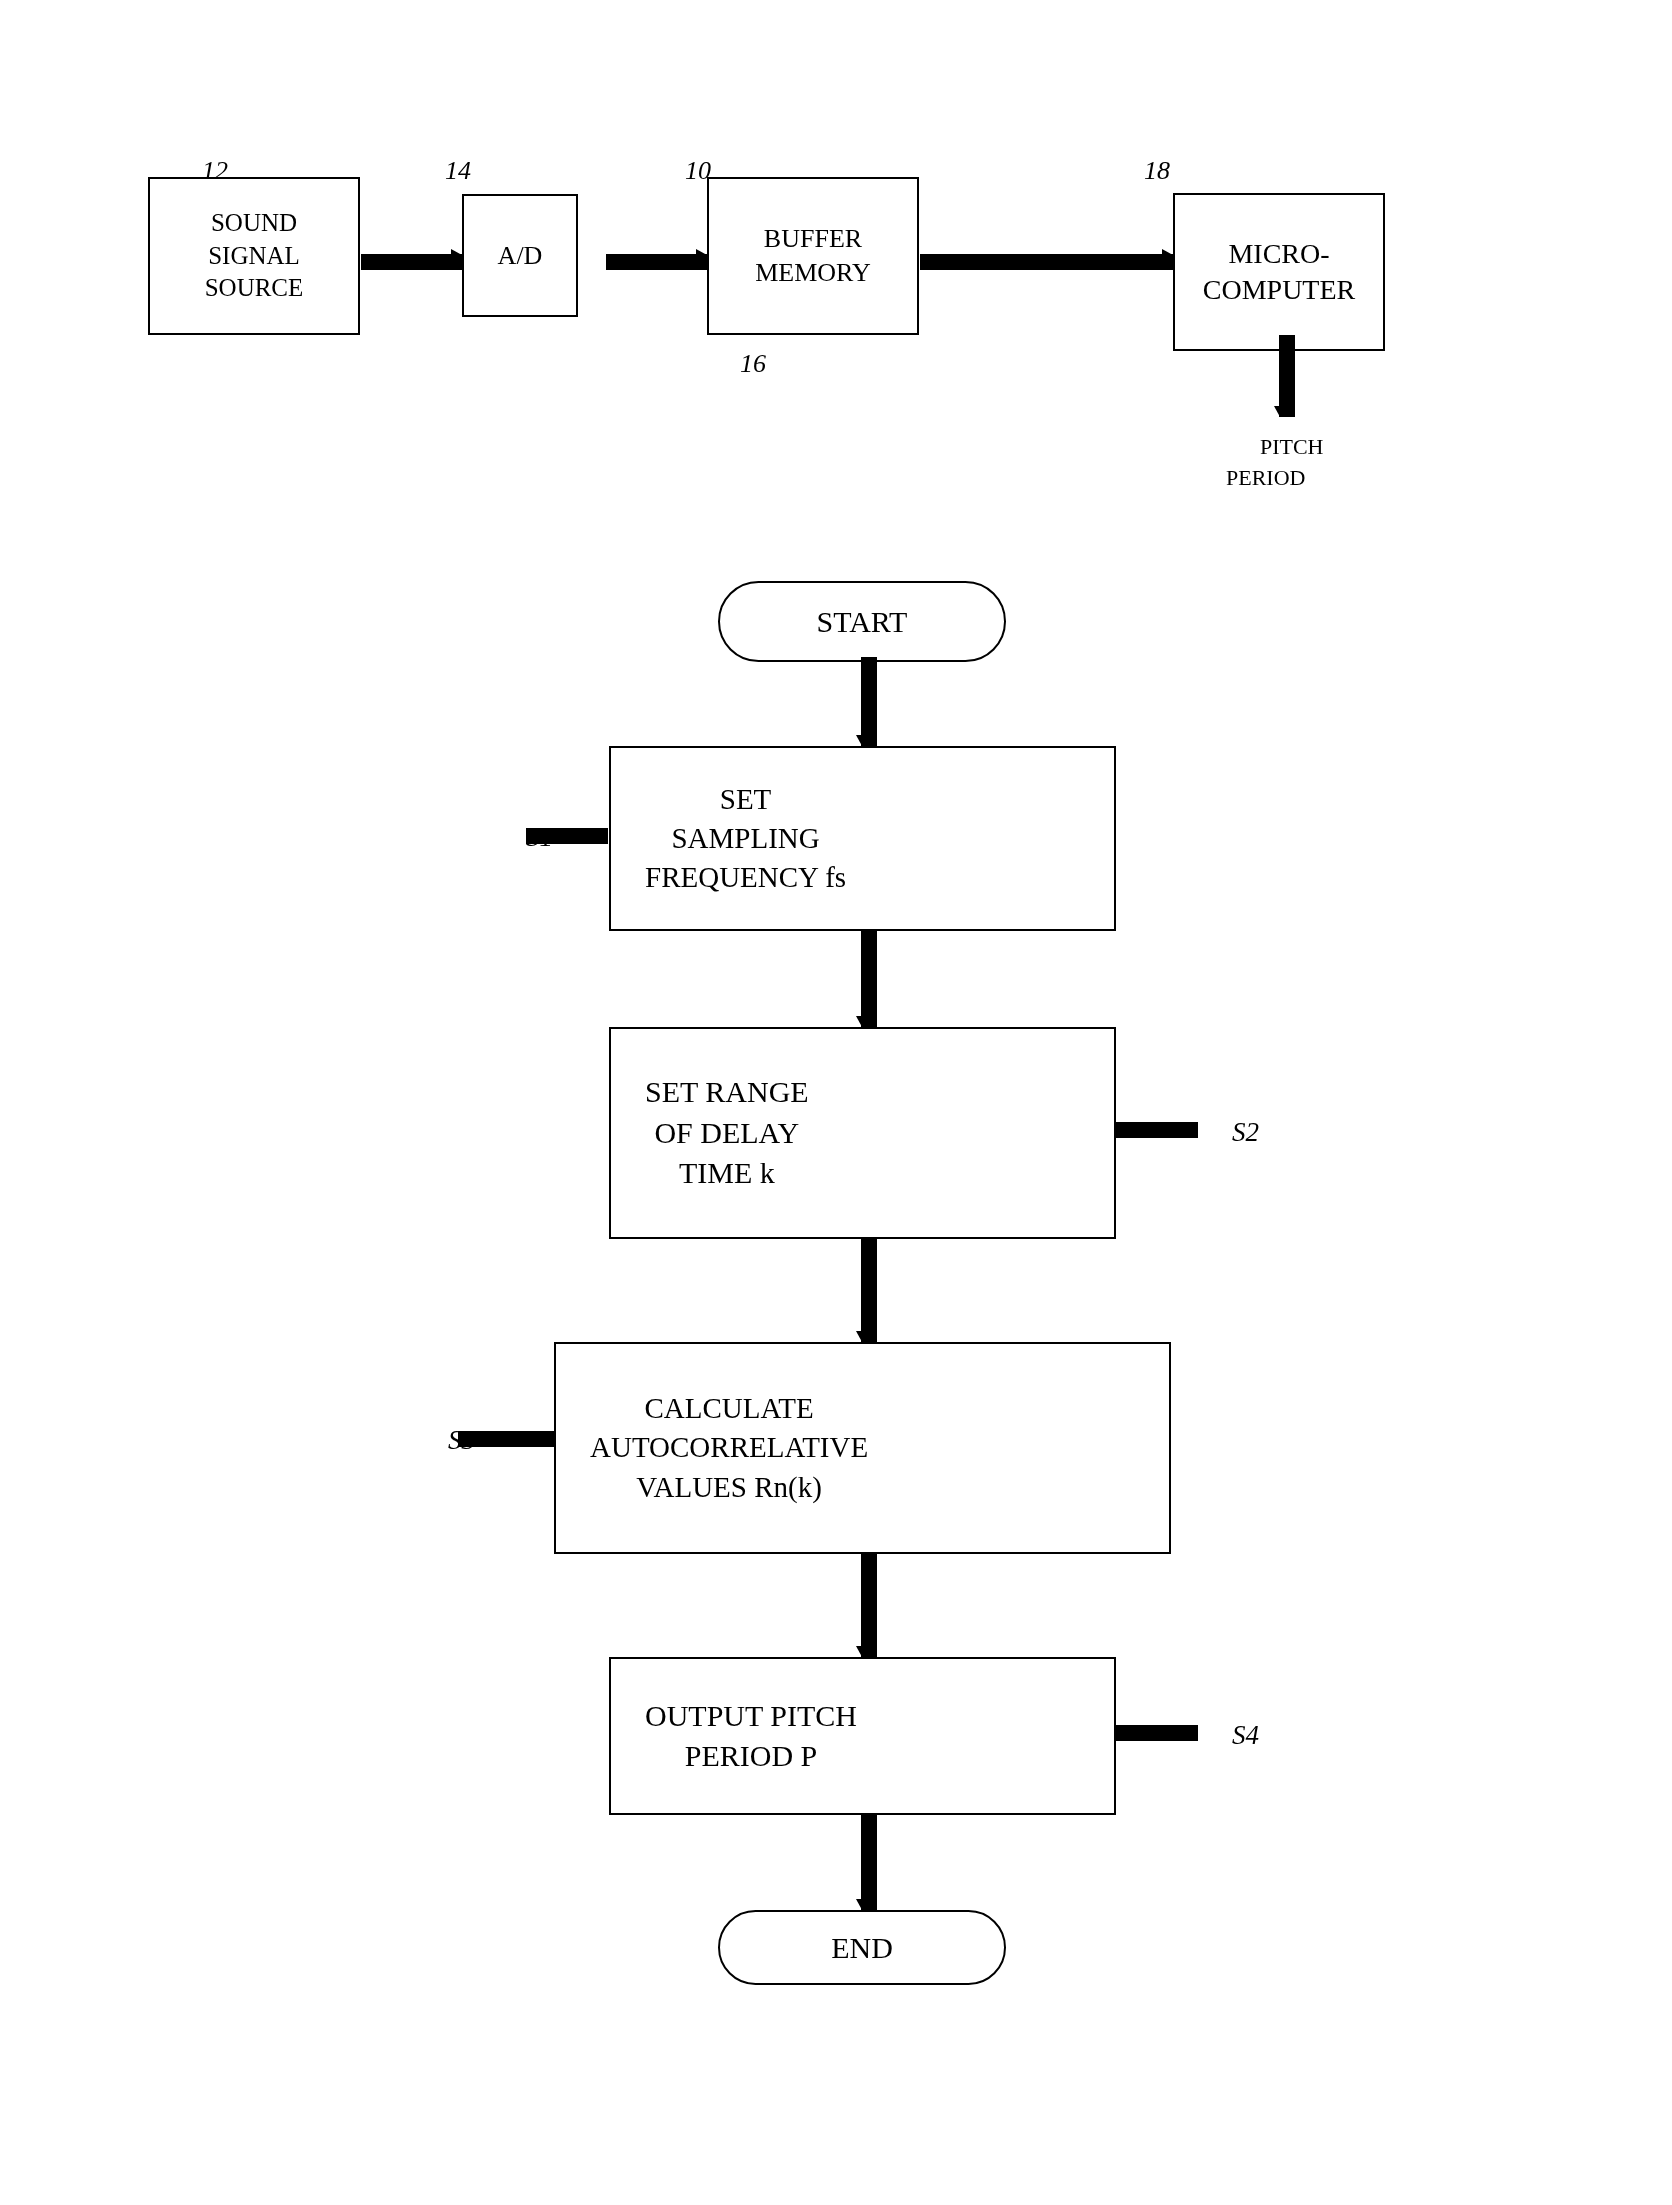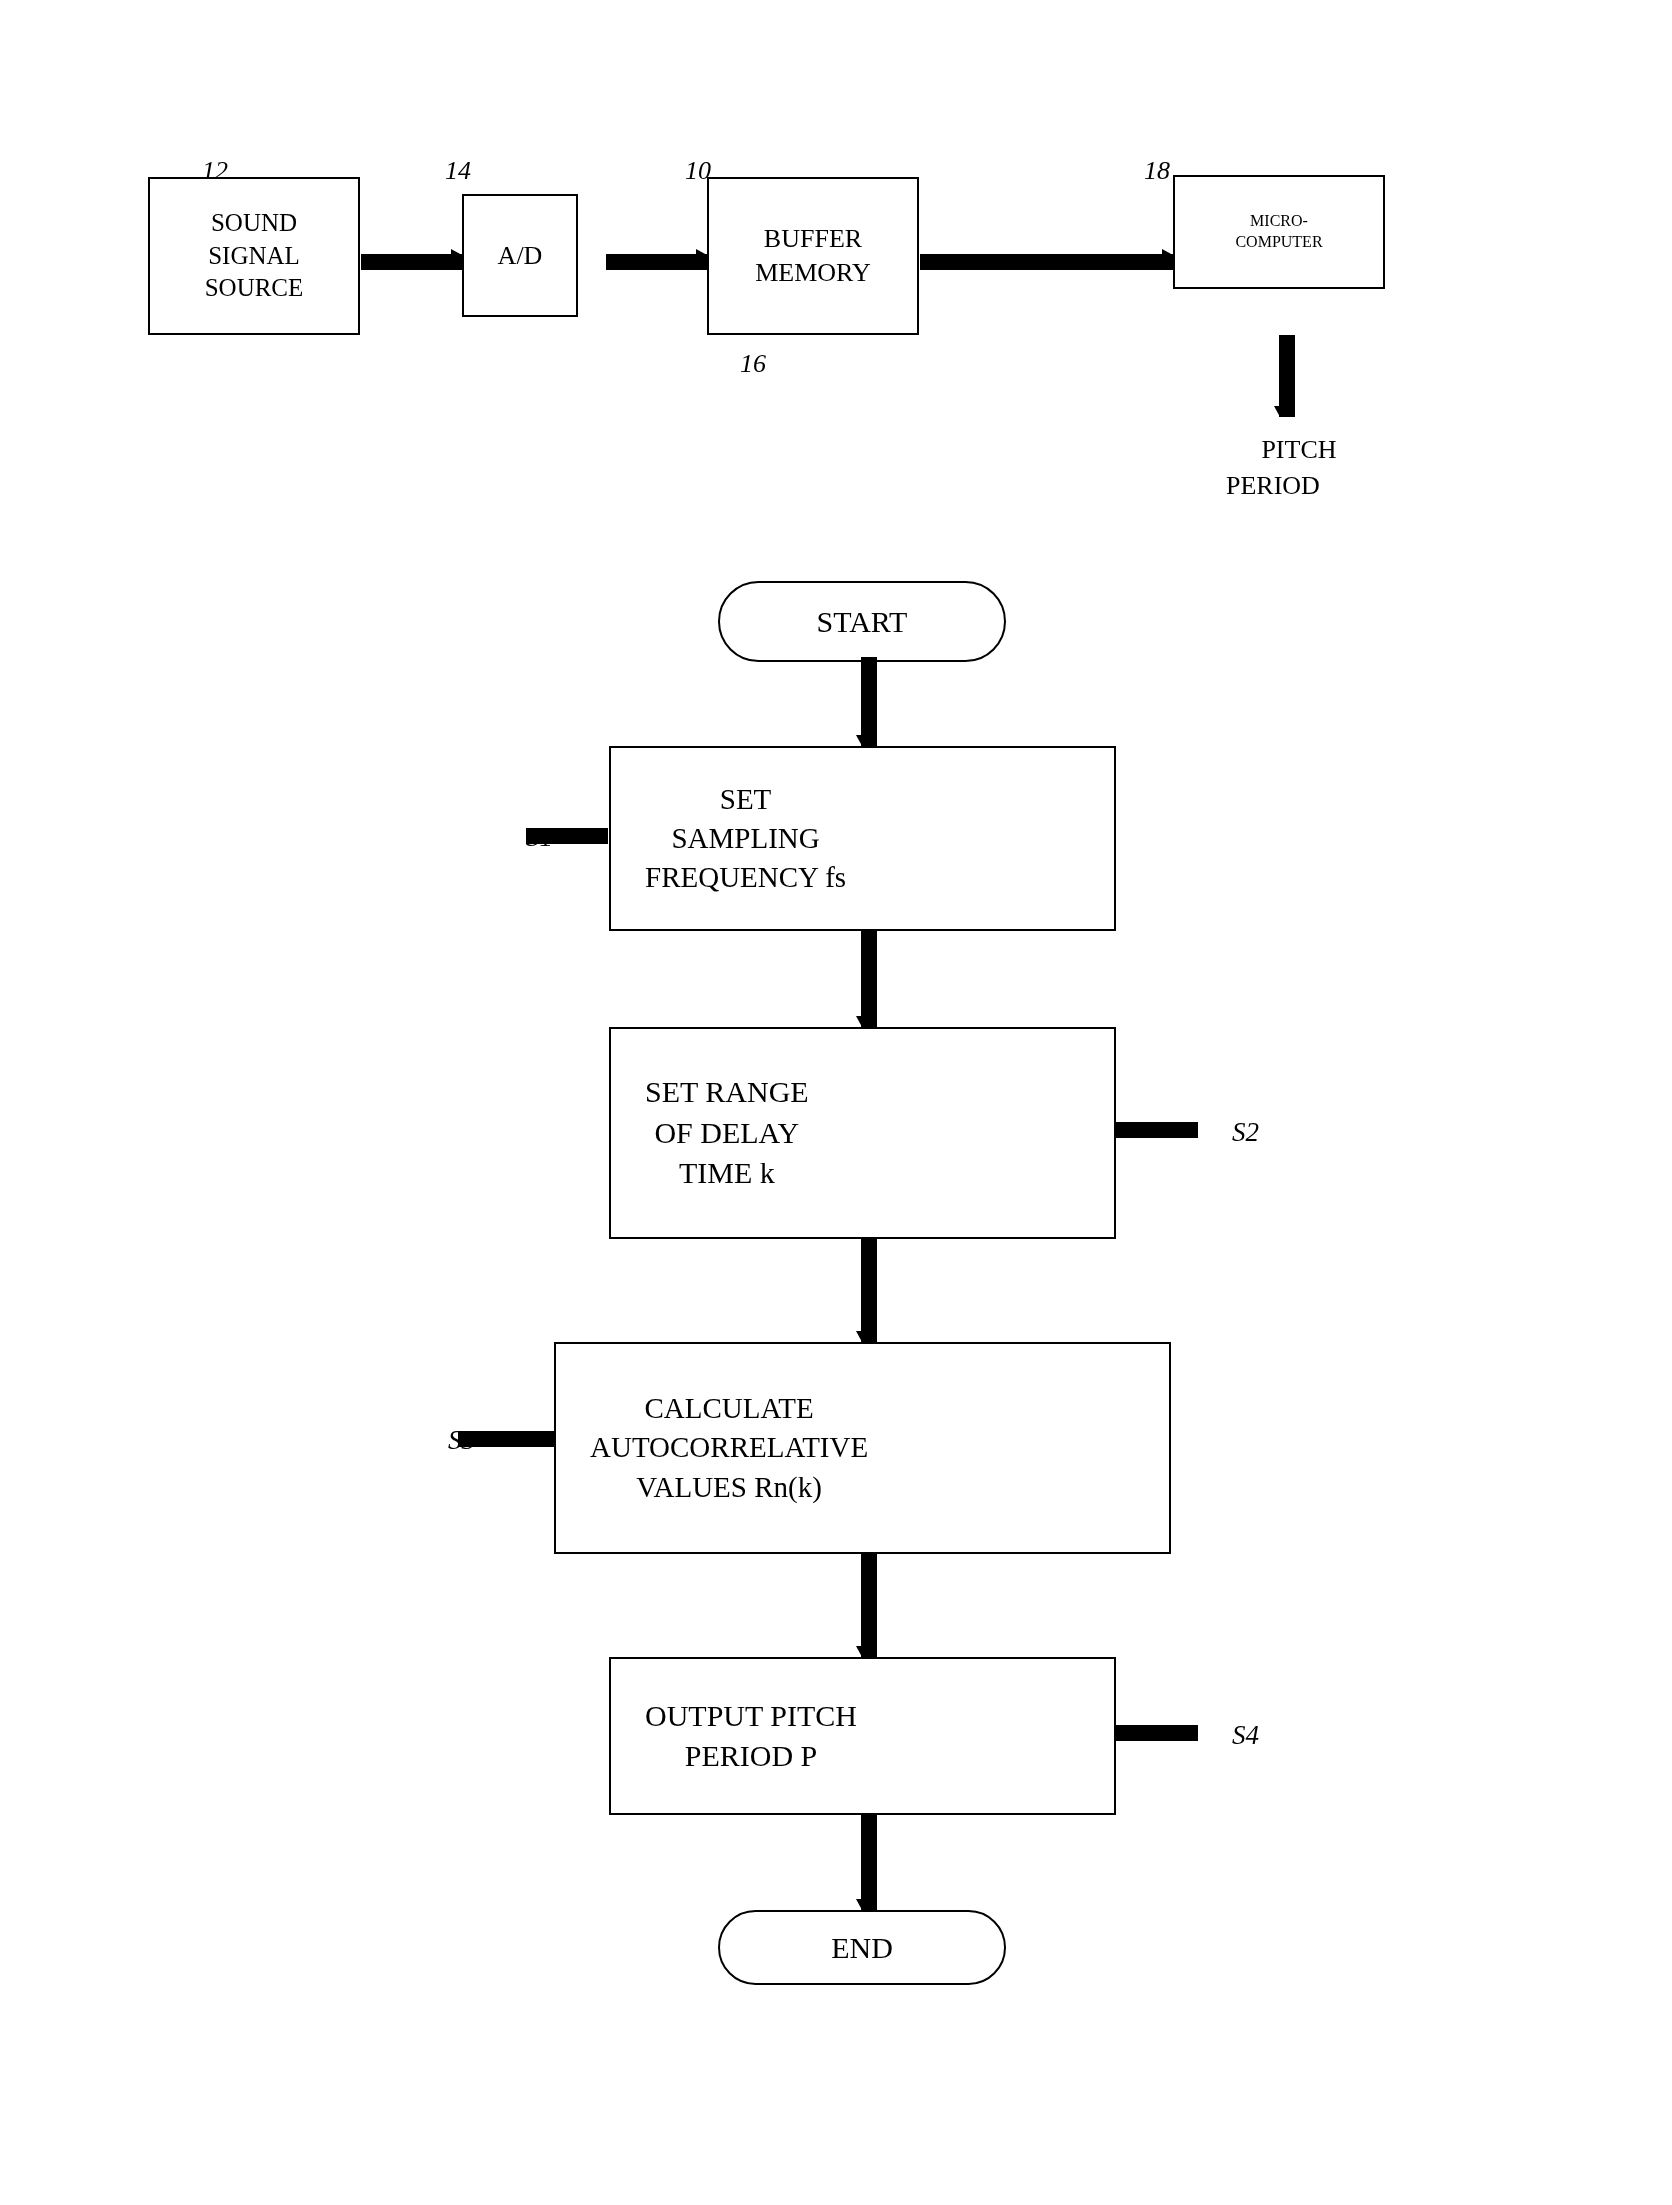--- a/index.html
+++ b/index.html
@@ -53,21 +53,21 @@
       right: 0;
       top: -4.8px;
       border-left: 11px solid #000;
       border-top: 6.2px solid transparent;
       border-bottom: 6.2px solid transparent;
     }
 
     
     .text-label {
       position: absolute;
-      font-size: 26px;
+      font-size: 22px;
       text-align: center;
       line-height: 1.4;
     }
 
     
 
     .flow-block {
       position: absolute;
       border: 2.1px solid #000;
       background: #fff;
@@ -143,21 +143,21 @@
 
   <div class="block" style="left:619px; top:89px; width:212px; height:158px;">
     <span style="white-space:pre-line;">BUFFER
 MEMORY</span>
   </div>
 
   <div class="ref-label" style="left:644px; top:253px;">16</div>
 
   <div class="arrow-h" style="left:832px; top:166px; width:253px;"></div>
 
-  <div class="block" style="left:1085px; top:87px; width:212px; height:114px; font-size:16px;">
+  <div class="block" style="left:1085px; top:105px; width:212px; height:158px; font-size:28px;">
     <span style="white-space:pre-line;">MICRO-
 COMPUTER</span>
   </div>
 
   <div class="flow-arrow-v" style="left:1191px; top:247px; height:82px;"></div>
 
   <div class="text-label" style="left:1130px; top:336px;">
     <span style="white-space:pre-line;">PITCH
 PERIOD</span>
   </div>

